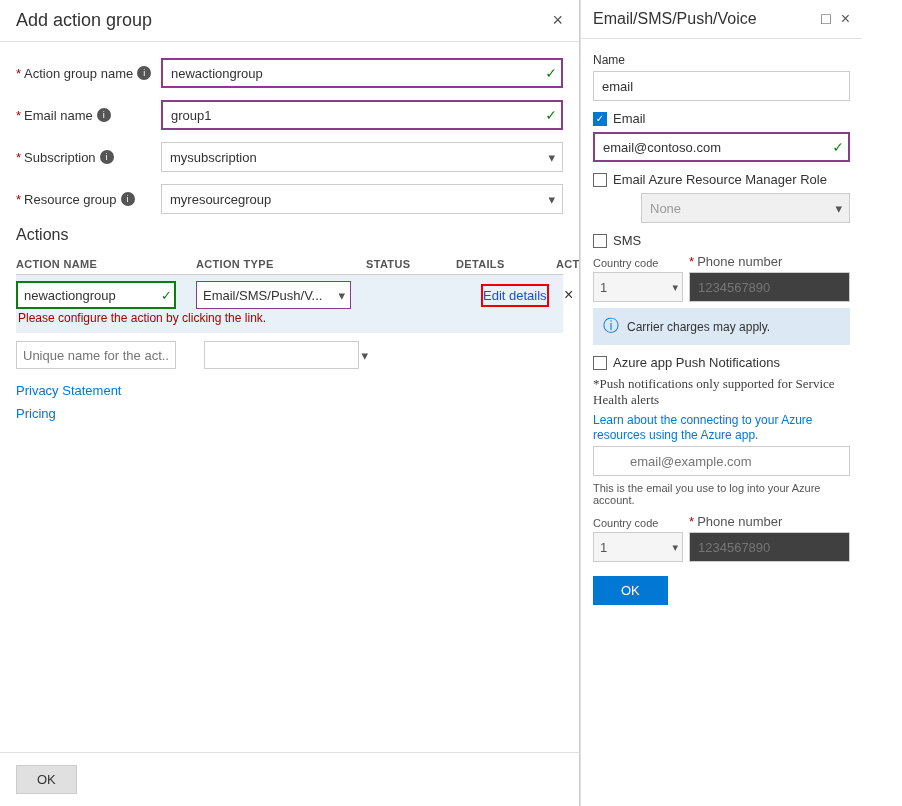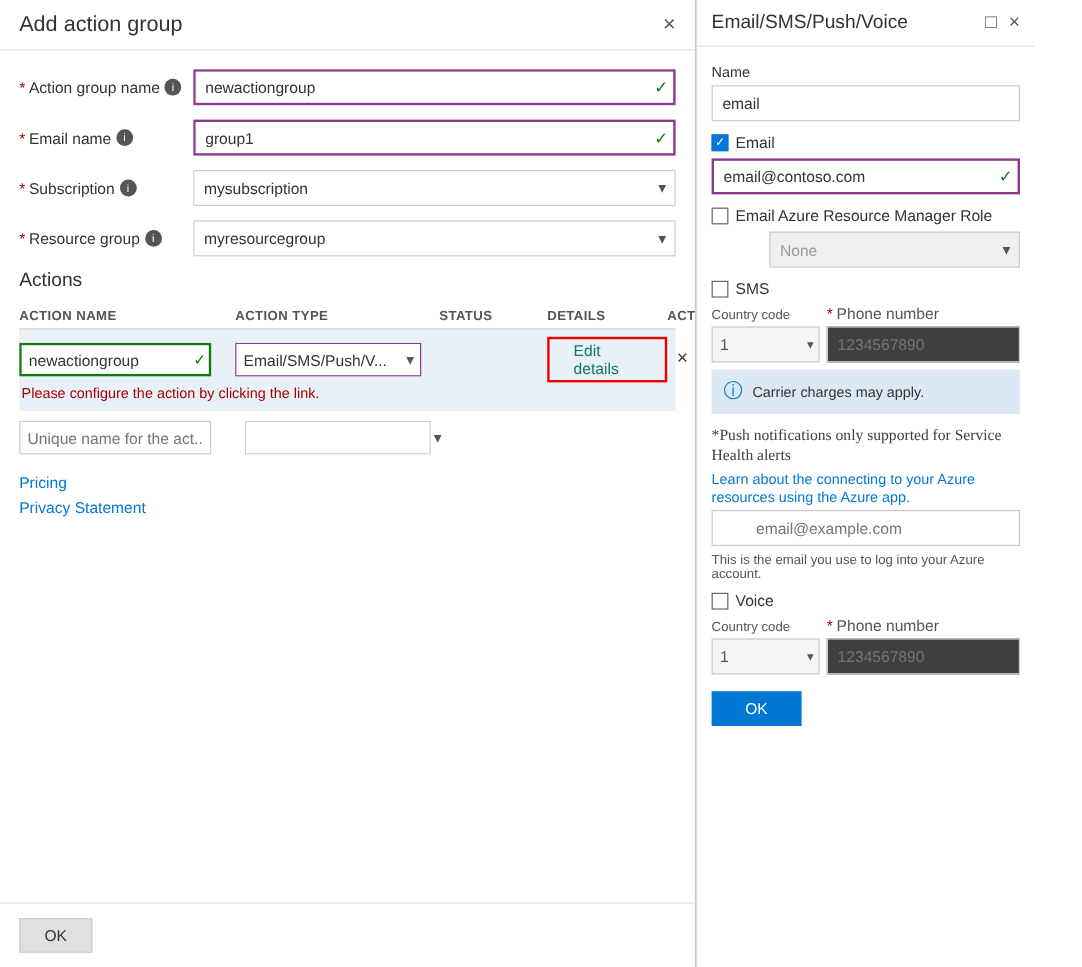--- a/index.html
+++ b/index.html
@@ -36,21 +36,21 @@
     .table-cell { display: flex; align-items: center; }
 
     .action-name-input { width: 160px; height: 28px; padding: 3px 24px 3px 6px; border: 2px solid #107c10; color: #333; font-size: 13px; outline: none; position: relative; }
     .action-name-wrapper { position: relative; display: inline-block; }
     .action-name-check { position: absolute; right: 4px; top: 50%; transform: translateY(-50%); color: #107c10; font-size: 13px; }
 
     .action-type-wrapper { position: relative; display: inline-block; }
     .action-type-select { width: 155px; height: 28px; padding: 3px 6px; border: 1px solid #8c3a8c; color: #333; font-size: 13px; background: #fff; appearance: none; cursor: pointer; outline: none; }
     .action-type-arrow { position: absolute; right: 6px; top: 50%; transform: translateY(-50%); pointer-events: none; color: #555; }
 
-    .edit-details-btn { color: #0f766e; text-decoration: none; cursor: pointer; border: 2px solid #e00; padding: 2px 20px; font-size: 13px; }
+    .edit-details-btn { color: #1d4ed8; text-decoration: none; cursor: pointer; border: 2px solid #e00; padding: 2px 0; font-size: 13px; margin-left: 25px; }
     .delete-btn { color: #333; cursor: pointer; font-size: 16px; margin-left: 8px; }
 
     .add-row { display: grid; grid-template-columns: 180px 170px; align-items: center; padding: 8px 0; gap: 8px; }
     .add-name-input { width: 160px; height: 28px; padding: 3px 6px; border: 1px solid #ccc; color: #999; font-size: 13px; outline: none; }
     .add-type-wrapper { position: relative; }
     .add-type-select { width: 155px; height: 28px; padding: 3px 6px; border: 1px solid #ccc; color: #333; font-size: 13px; background: #fff; appearance: none; cursor: pointer; outline: none; }
     .add-type-arrow { position: absolute; right: 6px; top: 50%; transform: translateY(-50%); pointer-events: none; color: #555; }
 
     .link-row { margin-top: 6px; }
     .link-text { color: #0078d4; text-decoration: none; cursor: pointer; }
@@ -204,25 +204,25 @@
         <div class="add-row">
           <input class="add-name-input" type="text" placeholder="Unique name for the act..." style="">
           <div class="add-type-wrapper">
             <select class="add-type-select">
               <option value=""></option>
             </select>
             <span class="add-type-arrow">▾</span>
           </div>
         </div>
 
+        <div class="link-row">
+          <a class="link-text">Privacy Statement</a>
+        </div>
         <div class="link-row" style="margin-top: 8px;">
           <a class="link-text">Pricing</a>
-        </div>
-        <div class="link-row">
-          <a class="link-text">Privacy Statement</a>
         </div>
       </div>
     </div>
 
     <div class="left-footer">
       <button class="ok-btn-left">OK</button>
     </div>
   </div>
 
   <div class="right-panel">
@@ -294,34 +294,34 @@
         </div>
       </div>
 
       
       <div class="info-bar">
         <span class="info-bar-icon">ⓘ</span>
         <span class="info-bar-text">Carrier charges may apply.</span>
       </div>
 
       
+      <div class="checkbox-row">
+        <div class="checkbox-unchecked"></div>
+        <span class="checkbox-label">Azure app Push Notifications</span>
+      </div>
 
       <div class="push-note">*Push notifications only supported for Service Health alerts</div>
       <div style="margin-bottom: 4px;">
         <a class="learn-link">Learn about the connecting to your Azure resources using the Azure app.</a>
       </div>
 
       <input class="field-input" type="text" style="margin-bottom: 2px; border: 1px solid rgb(204, 204, 204); padding-left: 36px;" placeholder="email@example.com">
       <div class="account-note">This is the email you use to log into your Azure account.</div>
 
       
-      <div class="checkbox-row">
-        <div class="checkbox-unchecked"></div>
-        <span class="checkbox-label">Voice</span>
-      </div>
 
       
       <div class="phone-row">
         <div>
           <div class="phone-sublabel">Country code</div>
           <div class="country-select-wrapper">
             <select class="country-select">
               <option>1</option>
             </select>
             <span class="country-arrow">▾</span>

